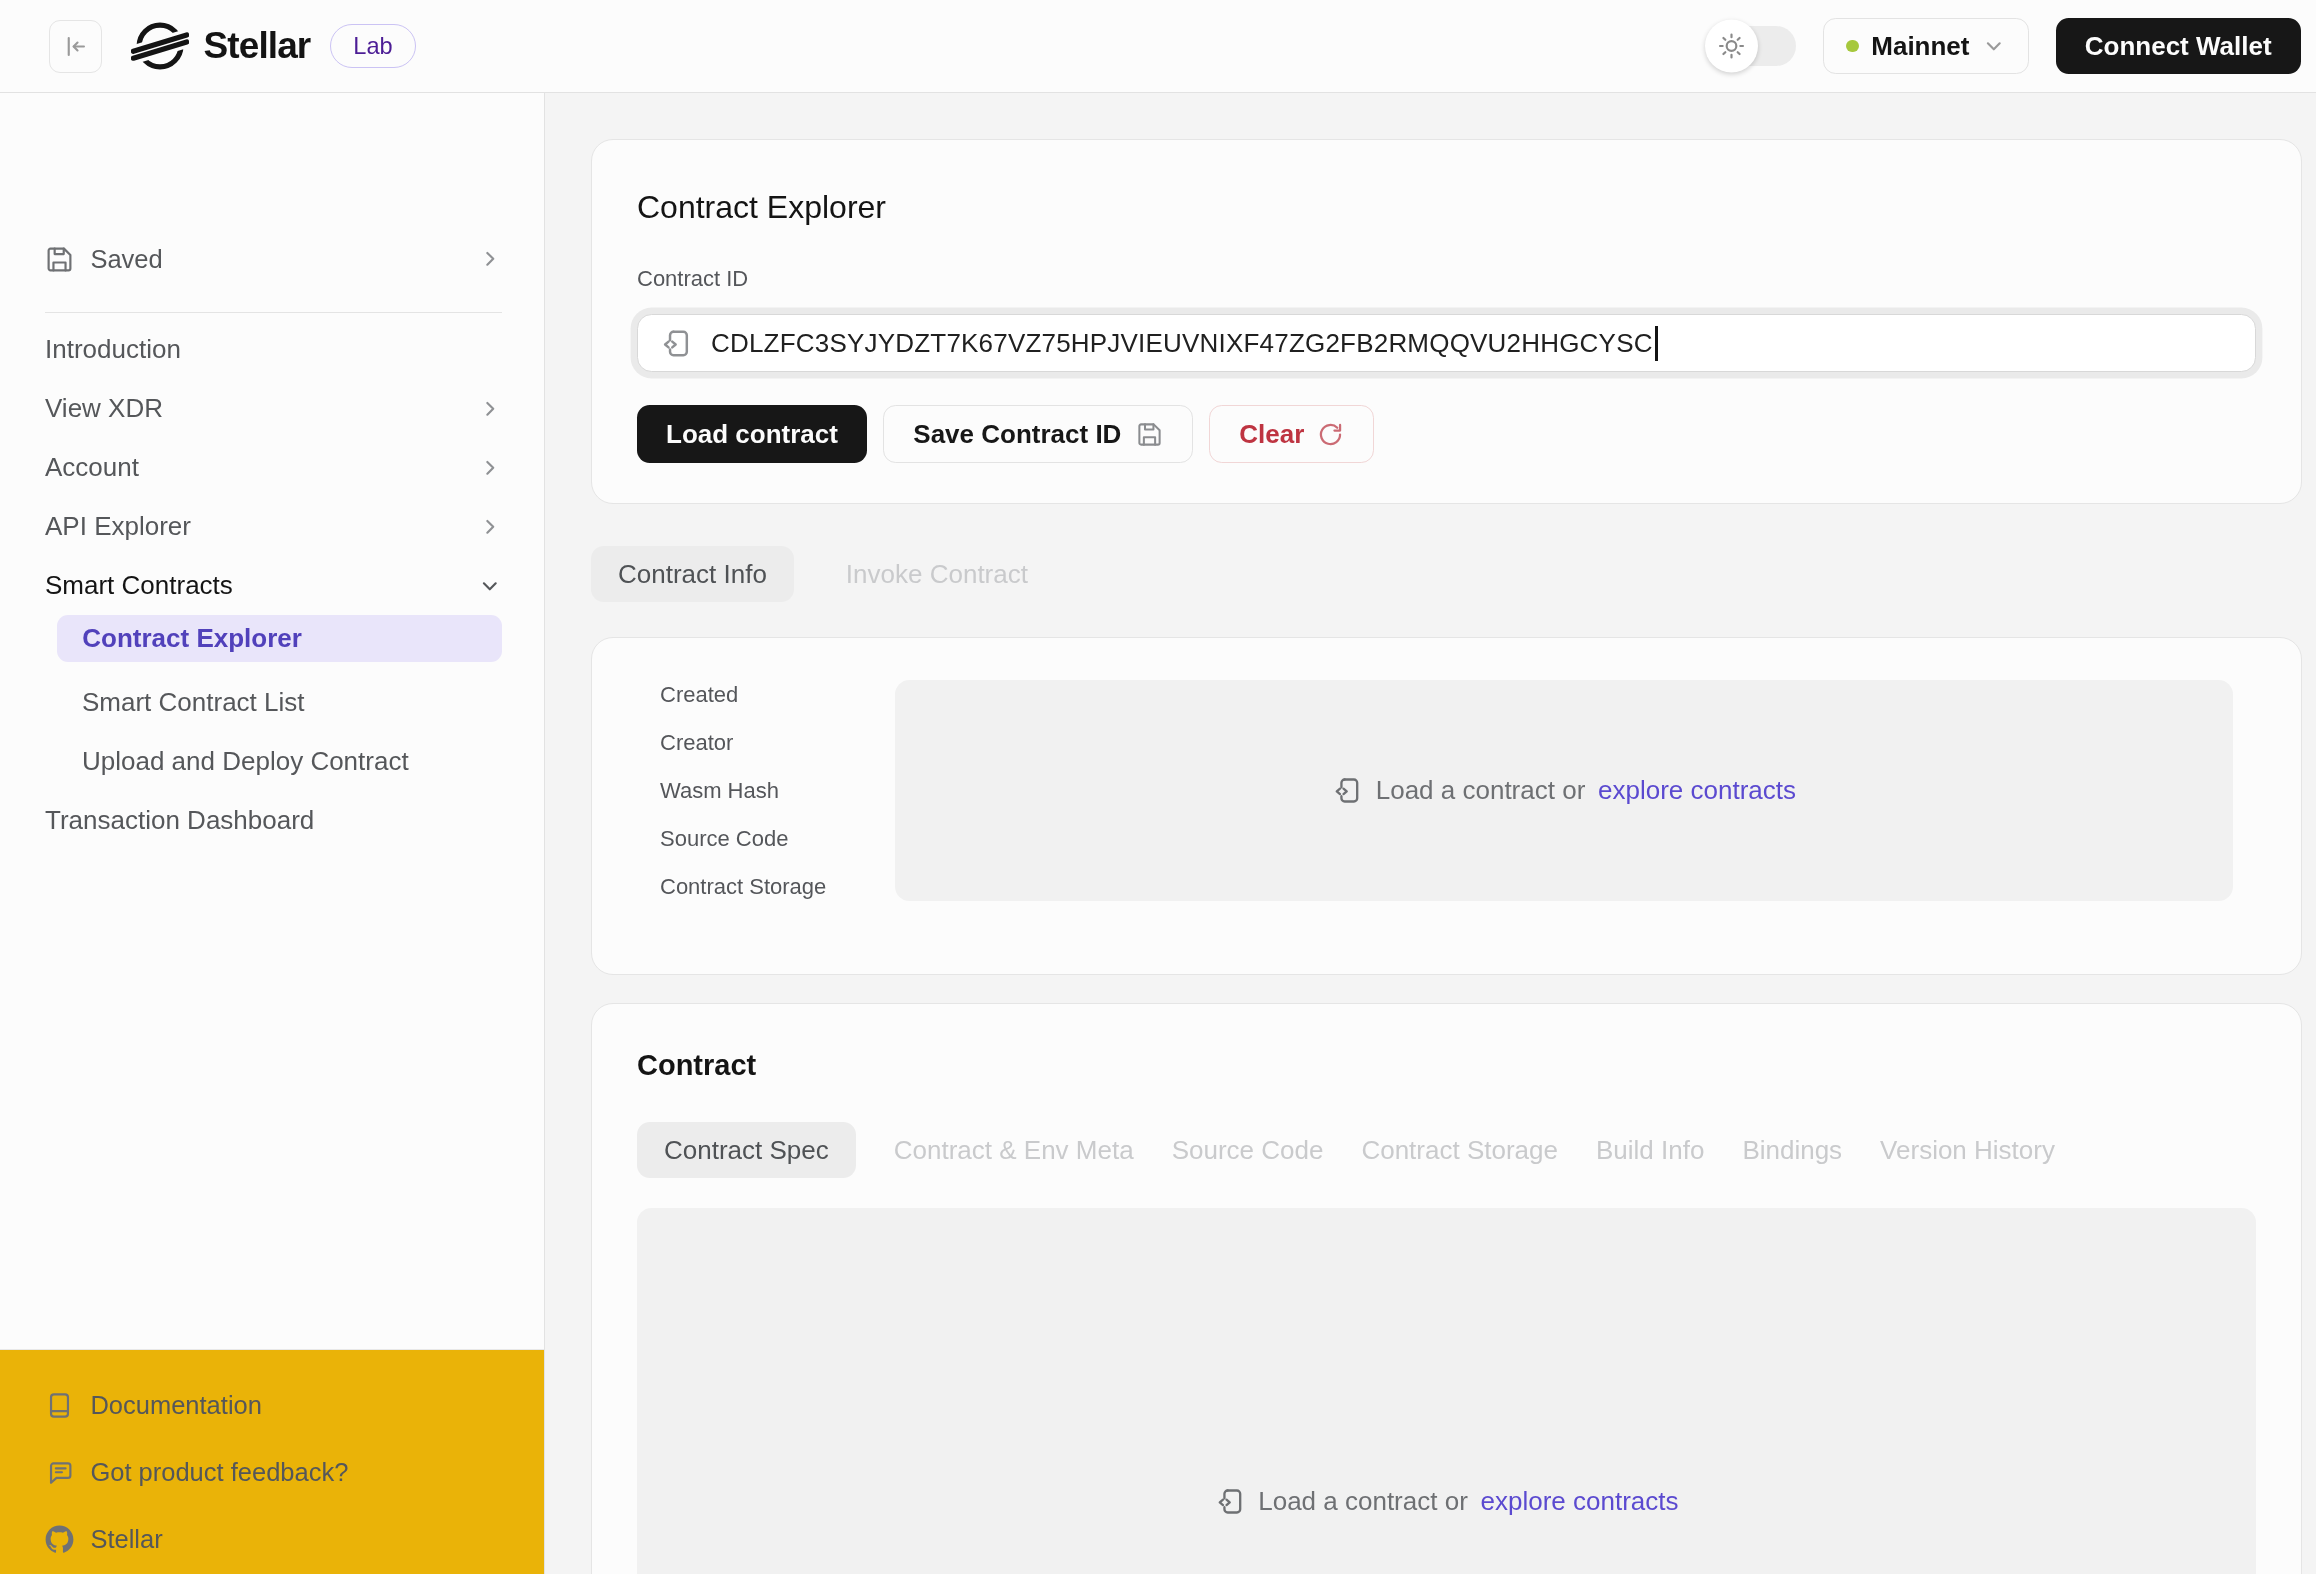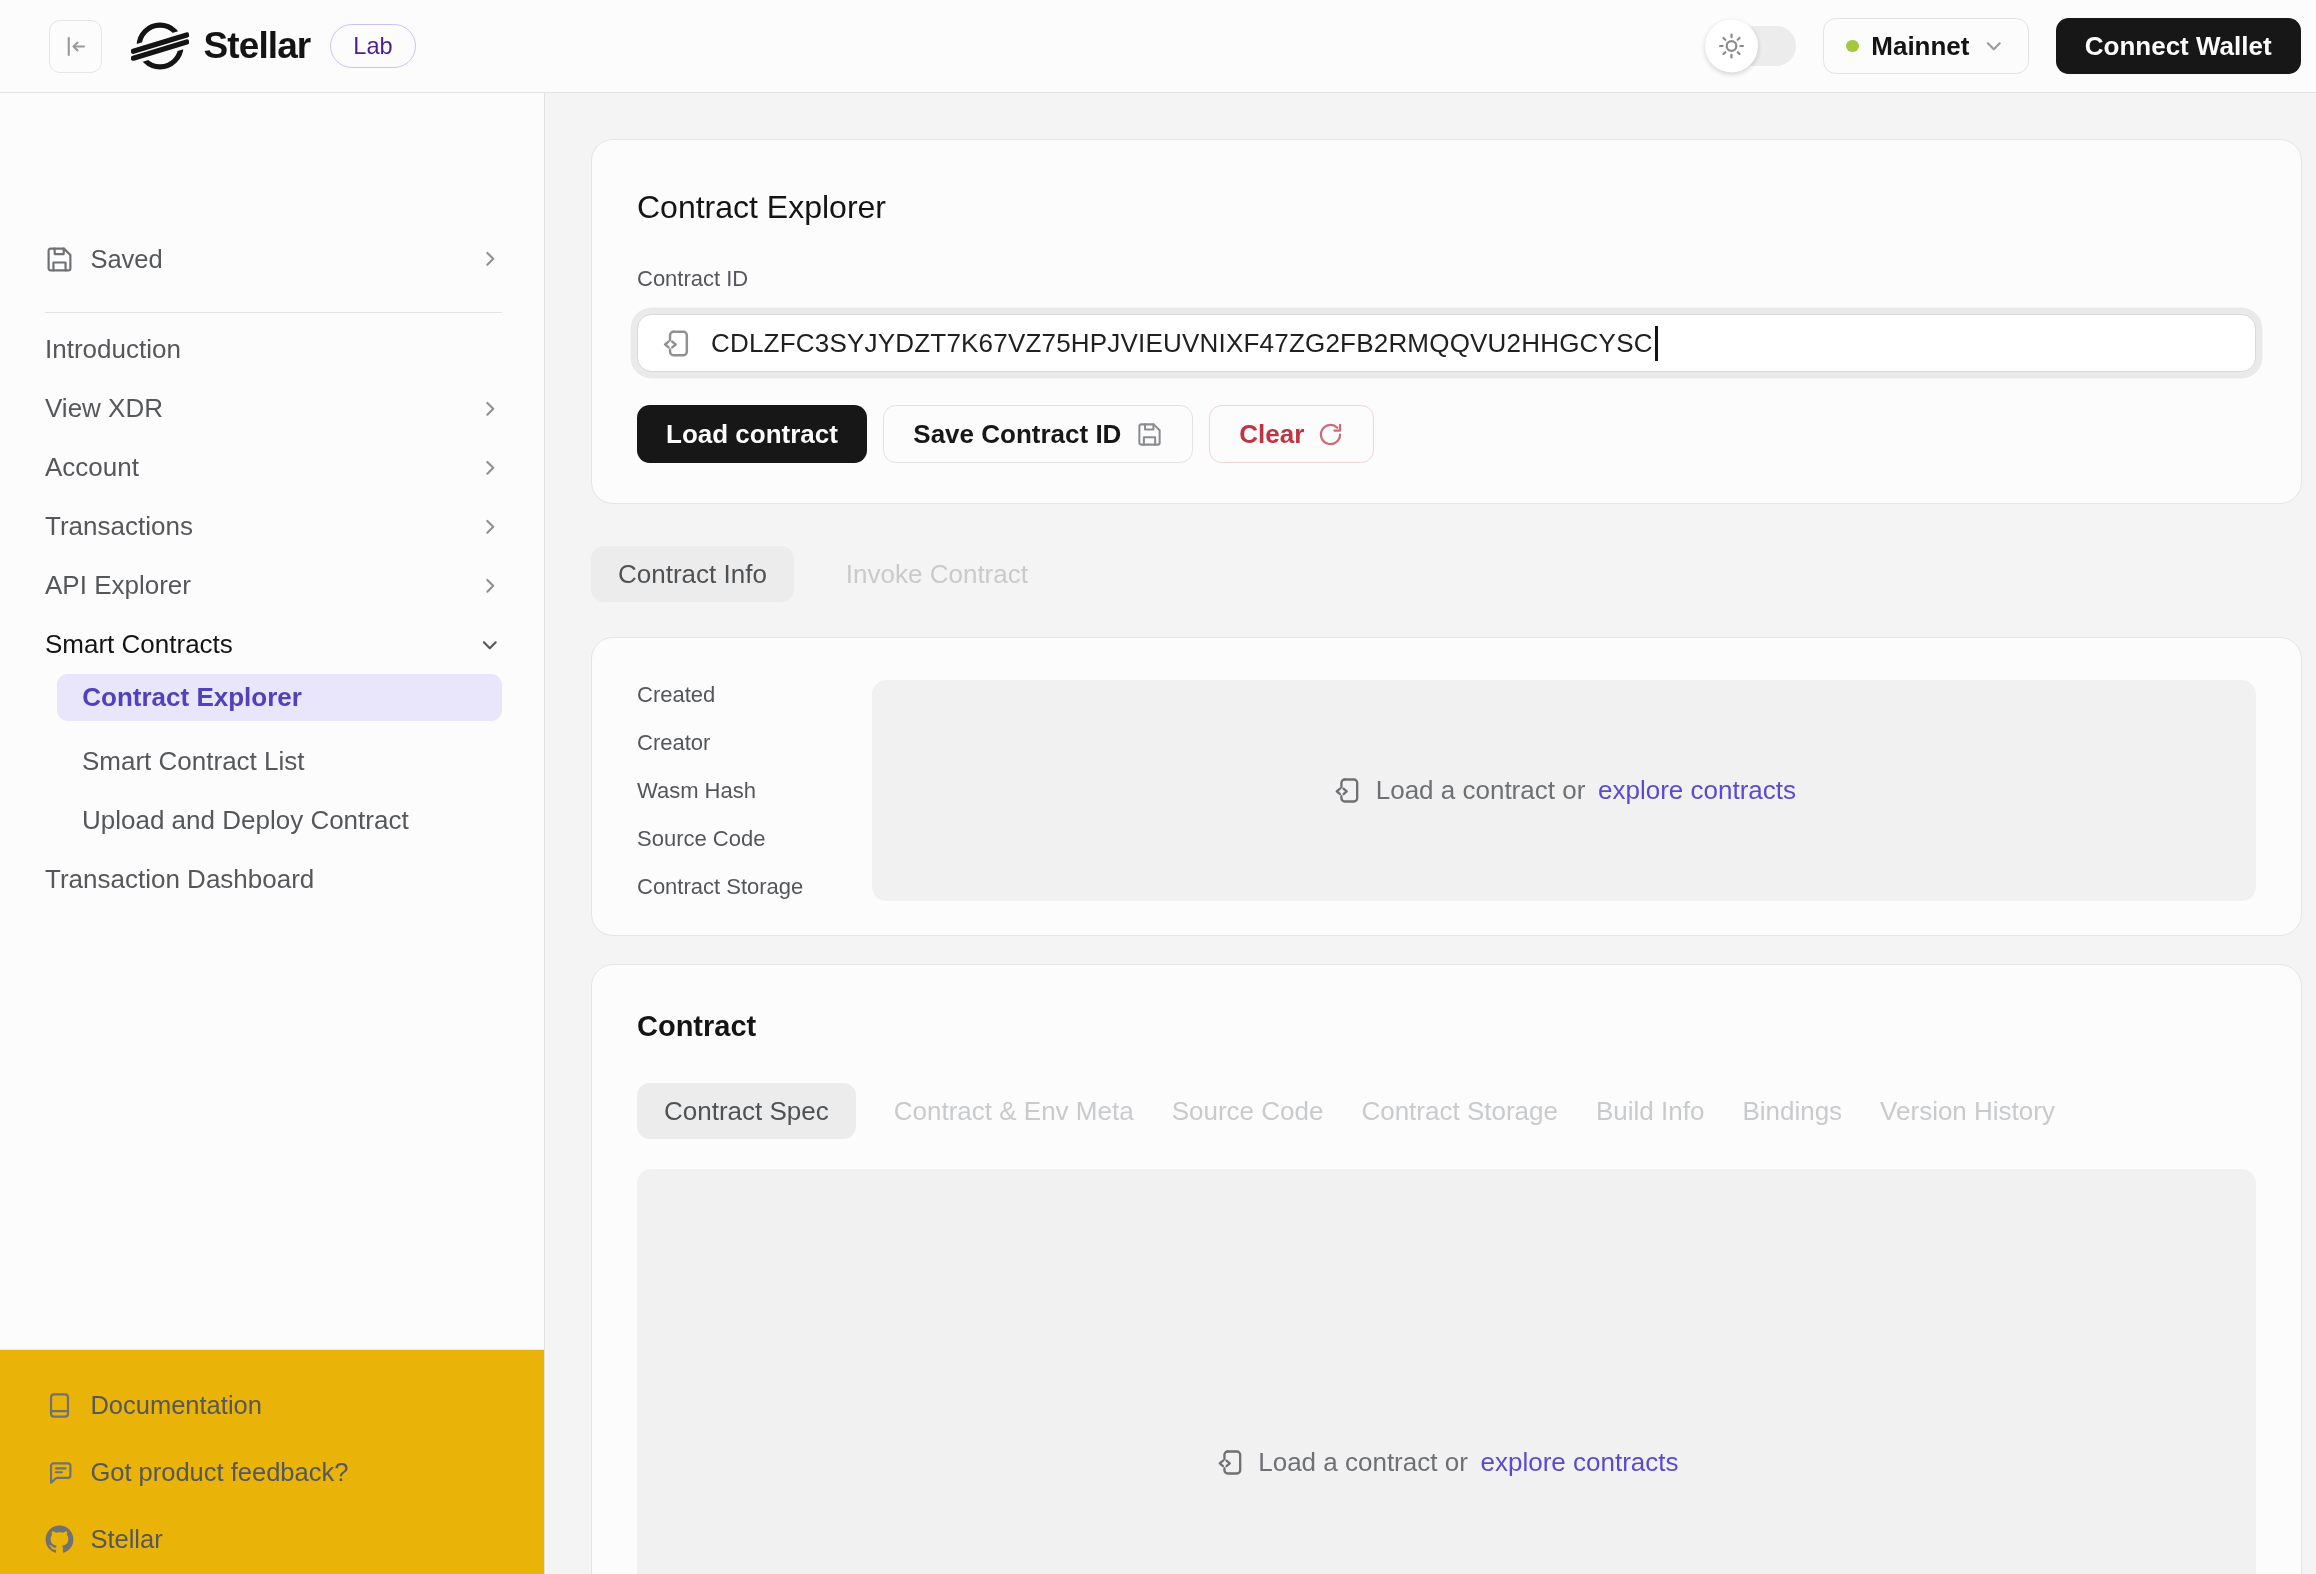--- a/index.html
+++ b/index.html
@@ -63,21 +63,21 @@
          padding:0 29px; cursor:pointer; font-family:"Liberation Sans", sans-serif; }
   .btn-primary { background:#171717; color:#FCFCFC; border:none; }
   .btn-secondary { background:#FCFCFC; color:#171717; border:1.8px solid #E3E3E3; gap:14.5px; }
   .btn-danger { background:#FCFCFC; color:#BE3441; border:1.8px solid #F1D6D6; gap:12.7px; }
 
   .tabs1 { margin-top:42px; display:flex; align-items:center; gap:52px; }
   .tab-pill { height:56px; background:#ECECEC; border-radius:12.7px; display:flex; align-items:center;
          padding:0 27px; font-size:26px; color:#4F5255; cursor:pointer; }
   .tab-ghost { font-size:26px; color:#C9CACC; cursor:pointer; }
 
-  .card2 { margin-top:35px; padding:44px 45px; display:flex; height:299px; }
+  .card2 { margin-top:35px; padding:44px 68px; display:flex; height:338px; }
   .fields { width:235px; flex:none; }
   .fields .f { height:48px; font-size:22px; color:#54565A; }
   .ph-box { flex:1; background:#F1F1F1; border-radius:14.5px; height:221px; margin-top:-1.8px;
          display:flex; align-items:center; justify-content:center; gap:12.7px; font-size:26px; color:#6E7073; }
   .ph-link { color:#5B4AD0; cursor:pointer; }
 
   .card3 { margin-top:28px; padding:45px; height:836px; }
   .h2 { font-size:29px; font-weight:700; color:#141414; }
   .tabs3 { margin-top:40px; display:flex; align-items:center; gap:38px; }
   .ph-box2 { margin-top:30px; height:587px; background:#F1F1F1; border-radius:14.5px;
@@ -170,29 +170,20 @@
       <span>View XDR</span>
         <span class="sp"></span>
       <span>
         <svg width="23.6" height="23.6" viewBox="0 0 24 24" fill="none" stroke="#8F9194" stroke-width="2.2" stroke-linecap="round" stroke-linejoin="round">
             <path d="M9.5 6l6 6-6 6"></path>
           </svg>
       </span>
     </div>
     <div class="nav-row">
       <span>Account</span>
-        <span class="sp"></span>
-      <span>
-        <svg width="23.6" height="23.6" viewBox="0 0 24 24" fill="none" stroke="#8F9194" stroke-width="2.2" stroke-linecap="round" stroke-linejoin="round">
-            <path d="M9.5 6l6 6-6 6"></path>
-          </svg>
-      </span>
-    </div>
-    <div class="nav-row">
-      <span>Transactions</span>
         <span class="sp"></span>
       <span>
         <svg width="23.6" height="23.6" viewBox="0 0 24 24" fill="none" stroke="#8F9194" stroke-width="2.2" stroke-linecap="round" stroke-linejoin="round">
             <path d="M9.5 6l6 6-6 6"></path>
           </svg>
       </span>
     </div>
     <div class="nav-row">
       <span>API Explorer</span>
         <span class="sp"></span>

